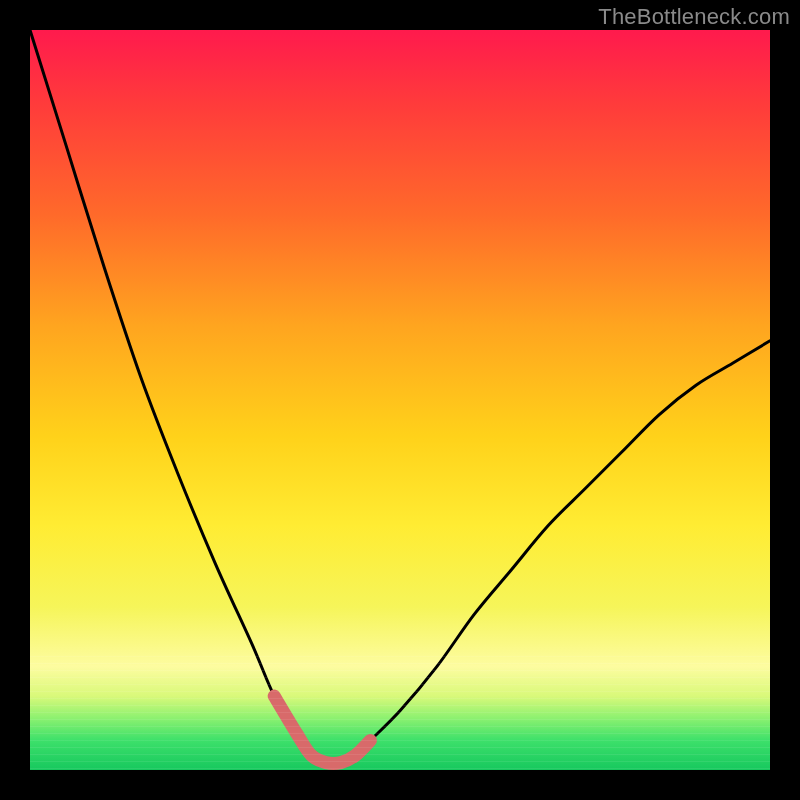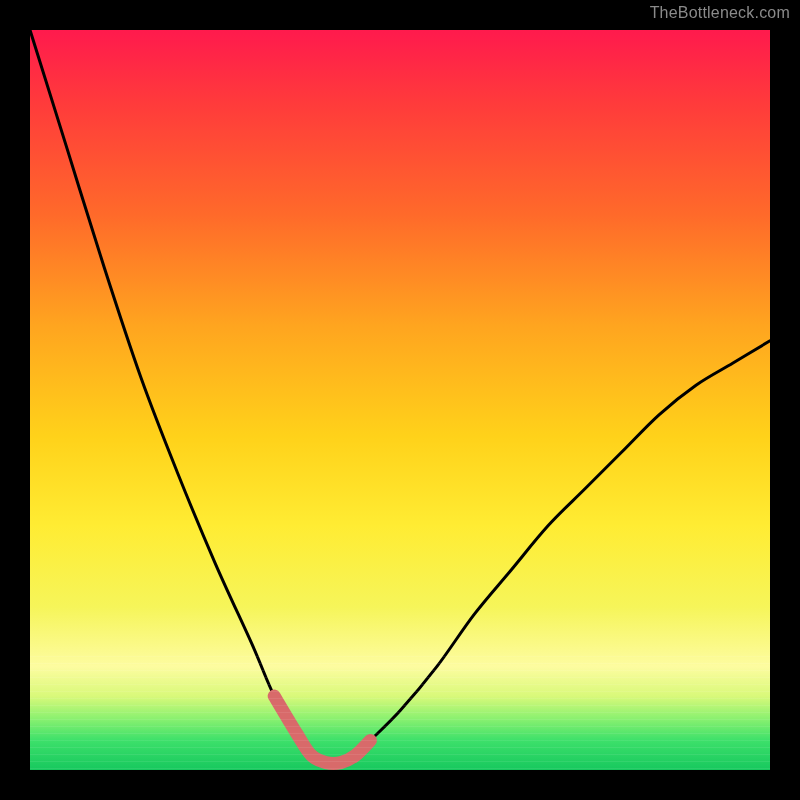--- a/index.html
+++ b/index.html
@@ -55,21 +55,21 @@
       rgba(255,255,255,0.08) 6px,
       rgba(255,255,255,0.08) 7px
     );
     pointer-events: none;
   }
   .watermark {
     position: absolute;
     top: 4px;
     right: 10px;
     color: #8a8a8a;
-    font-size: 16px;
+    font-size: 22px;
     letter-spacing: 0.2px;
     font-weight: 500;
   }
   svg.curve {
     position: absolute;
     top: 0;
     left: 0;
     width: 740px;
     height: 740px;
     overflow: visible;

